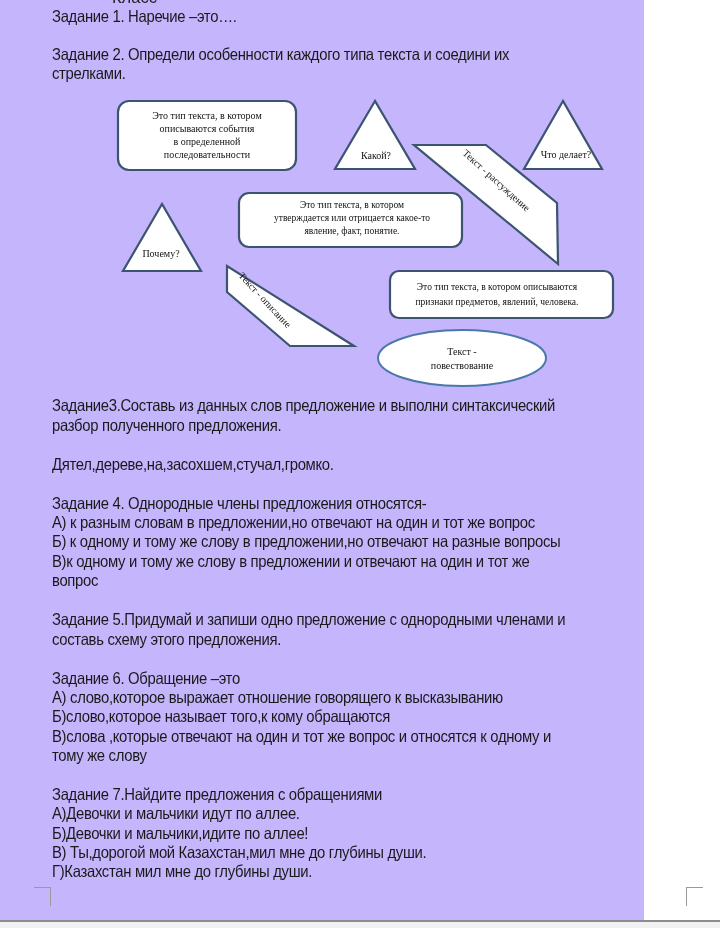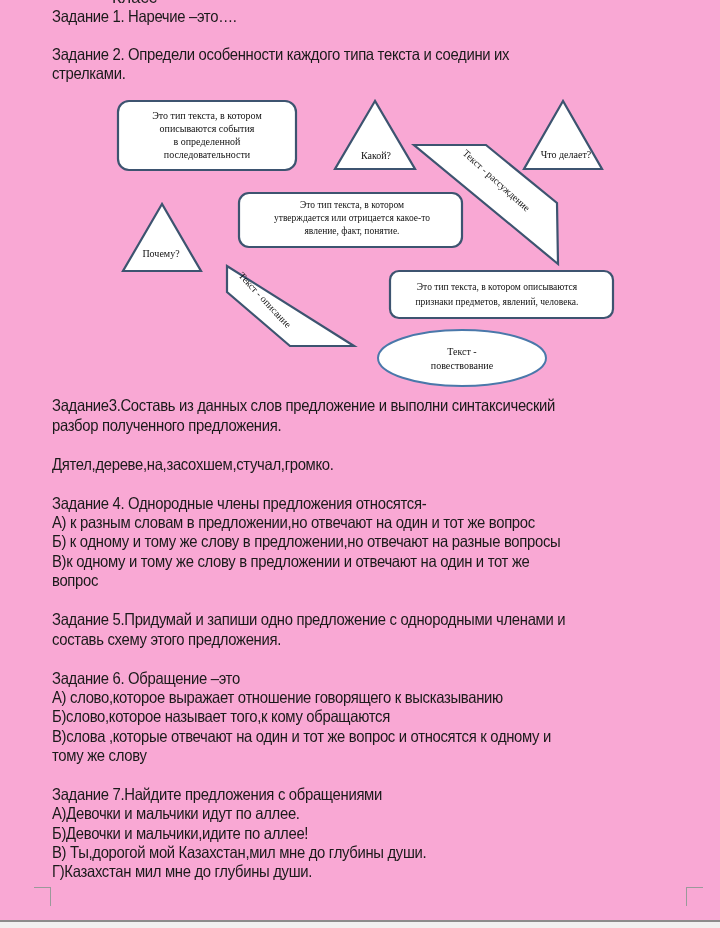--- a/index.html
+++ b/index.html
@@ -1,18 +1,18 @@
 <!DOCTYPE html>
 <html><head>
 <meta charset="utf-8">
 <style>
   html, body { margin: 0; padding: 0; background: #ffffff; }
   body { width: 720px; height: 928px; position: relative; overflow: hidden;
          font-family: "Liberation Sans", sans-serif; color: #1a1a1a; }
-  .page { position: absolute; left: 0; top: 0; width: 720px; height: 920px; background: #f9a8d4; }
+  .page { position: absolute; left: 0; top: 0; width: 644px; height: 920px; background: #c4b5fd; }
   .line { position: absolute; left: 52px; font-size: 16.5px; line-height: 19.5px; white-space: nowrap;
           letter-spacing: -0.35px; transform-origin: left top; font-stretch: condensed; }
   .cut-top { position: absolute; left: 112px; top: -12px; font-size: 16.5px; color: #222; }
   svg.diagram { position: absolute; left: 0; top: 88px; }
   svg text { font-family: "Liberation Serif", serif; fill: #111; }
   .corner { position: absolute; width: 16px; height: 18px; border-color: #9a9a9a; border-style: solid; border-width: 0; }
   .corner.left { left: 34px; top: 887px; border-top-width: 1px; border-right-width: 1px; }
   .corner.right { left: 686px; top: 887px; border-top-width: 1px; border-left-width: 1px; }
   .bottom-rule { position: absolute; left: 0; top: 920px; width: 720px; height: 2px; background: #8c8c8c; }
   .bottom-gray { position: absolute; left: 0; top: 922px; width: 720px; height: 6px; background: #f1f1f1; }

